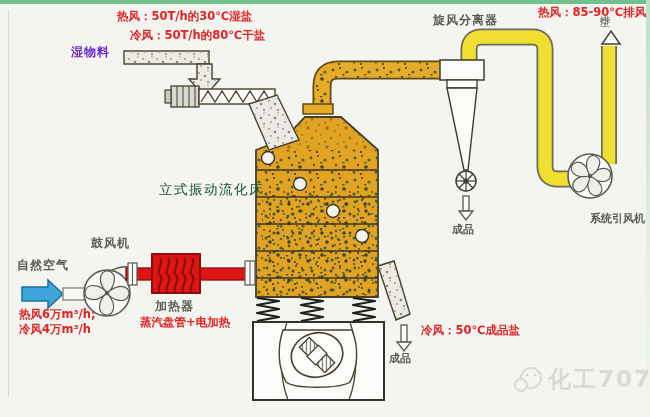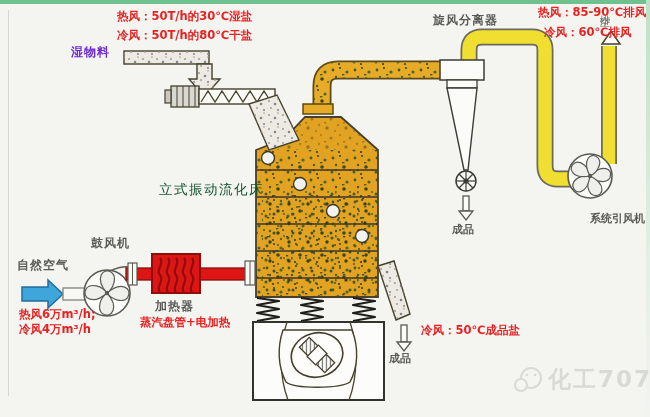--- a/index.html
+++ b/index.html
@@ -222,23 +222,22 @@
       <circle cx="531" cy="378" r="10"></circle>
       <circle cx="521" cy="385" r="6" fill="#f4f4f1"></circle>
       <circle cx="527" cy="375" r="1.3" fill="#d9d9d5" stroke="none"></circle>
       <circle cx="535" cy="375" r="1.3" fill="#d9d9d5" stroke="none"></circle>
     </g>
   </svg>
 
   <div class="txt vert" style="left:599px;top:6px;">排空</div>
 
   <div class="txt ann z2" style="left:117px;top:10px;">热风：50T/h的30℃湿盐</div>
-  <div class="txt ann z2" style="left:117px;top:29px;">冷风：50T/h的80℃干盐</div>
+  <div class="txt ann z2" style="left:130px;top:29px;">冷风：50T/h的80℃干盐</div>
   <div class="txt ann z2" style="left:538px;top:6px;">热风：85-90℃排风</div>
-  <div class="txt ann z2" style="left:544px;top:26px;">冷风：60℃排风</div>
   <div class="txt ann z2" style="left:19px;top:308px;">热风6万m³/h;</div>
   <div class="txt ann z2" style="left:19px;top:323px;">冷风4万m³/h</div>
   <div class="txt ann z2" style="left:140px;top:316px;">蒸汽盘管+电加热</div>
   <div class="txt ann z2" style="left:421px;top:324px;text-align:right;">冷风：50℃成品盐</div>
 
   <div class="txt lbl" style="left:71px;top:46px;color:#6d28d9;">湿物料</div>
   <div class="txt lbl" style="left:433px;top:14px;">旋风分离器</div>
   <div class="txt lbl-dark" style="left:159px;top:182px;position:absolute;white-space:nowrap;">立式振动流化床</div>
   <div class="txt lbl" style="left:91px;top:237px;">鼓风机</div>
   <div class="txt lbl" style="left:17px;top:259px;">自然空气</div>

